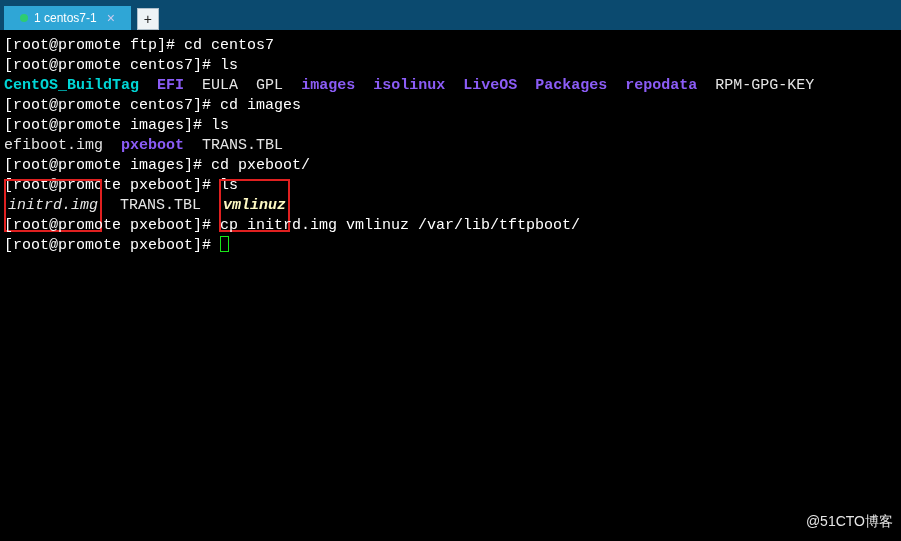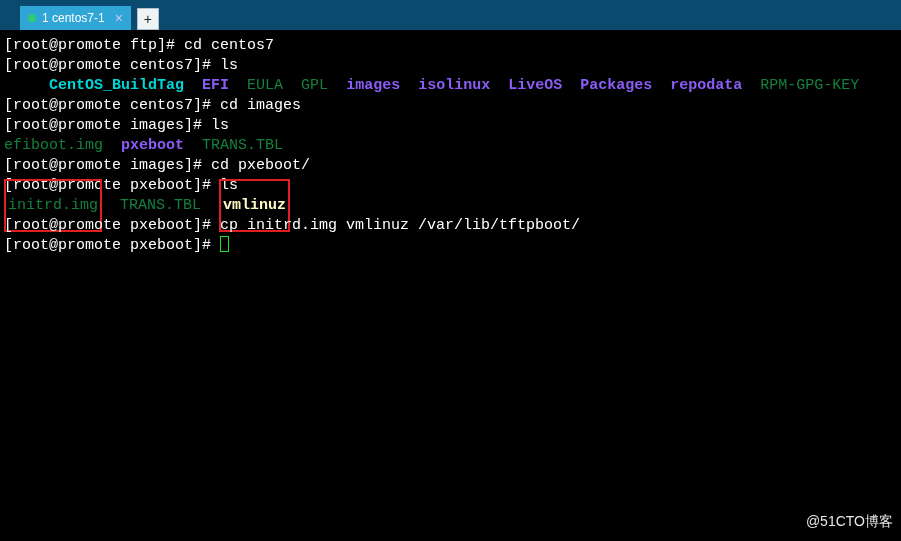--- a/index.html
+++ b/index.html
@@ -18,24 +18,24 @@
     display: flex;
     align-items: flex-end;
     padding-top: 4px;
   }
   .tab {
     height: 24px;
     background: #2fa6d6;
     color: #fff;
     display: flex;
     align-items: center;
-    padding: 0 8px;
+    padding: 0 16px;
     font-family: "Segoe UI", Tahoma, sans-serif;
     font-size: 12px;
-    margin-left: 20px;
+    margin-left: 4px;
     gap: 6px;
   }
   .tab .dot {
     width: 8px; height: 8px; border-radius: 50%; background: #2ecc71;
   }
   .tab .close {
     color: #cce; font-size: 14px; margin-left: 4px;
   }
   .newtab {
     width: 22px; height: 22px;
@@ -47,27 +47,28 @@
     font-family: sans-serif;
     font-size: 14px;
   }
   .terminal {
     padding: 6px 4px;
     color: #fff;
     line-height: 20px;
     white-space: pre;
   }
   .line { display: block; }
-  .cyan { color: #00d6d6; font-weight: bold; margin-left: 45px; }
+  .cyan { color: #00d6d6; font-weight: bold; }
   .blue { color: #8b5cf6; font-weight: bold; }
   .green { color: #fef9c3; font-weight: bold; }
-  .white { color: #15803d; }
+  .white { color: #e5e5e5; }
   .boxed-red {
     border: 2px solid #e02020;
     padding: 16px 2px;
+    font-style: italic;
   }
   .cursor {
     display: inline-block;
     width: 9px; height: 16px;
     border: 1px solid #19e619;
     vertical-align: middle;
     margin-bottom: 2px;
   }
   .watermark {
     position: absolute;

